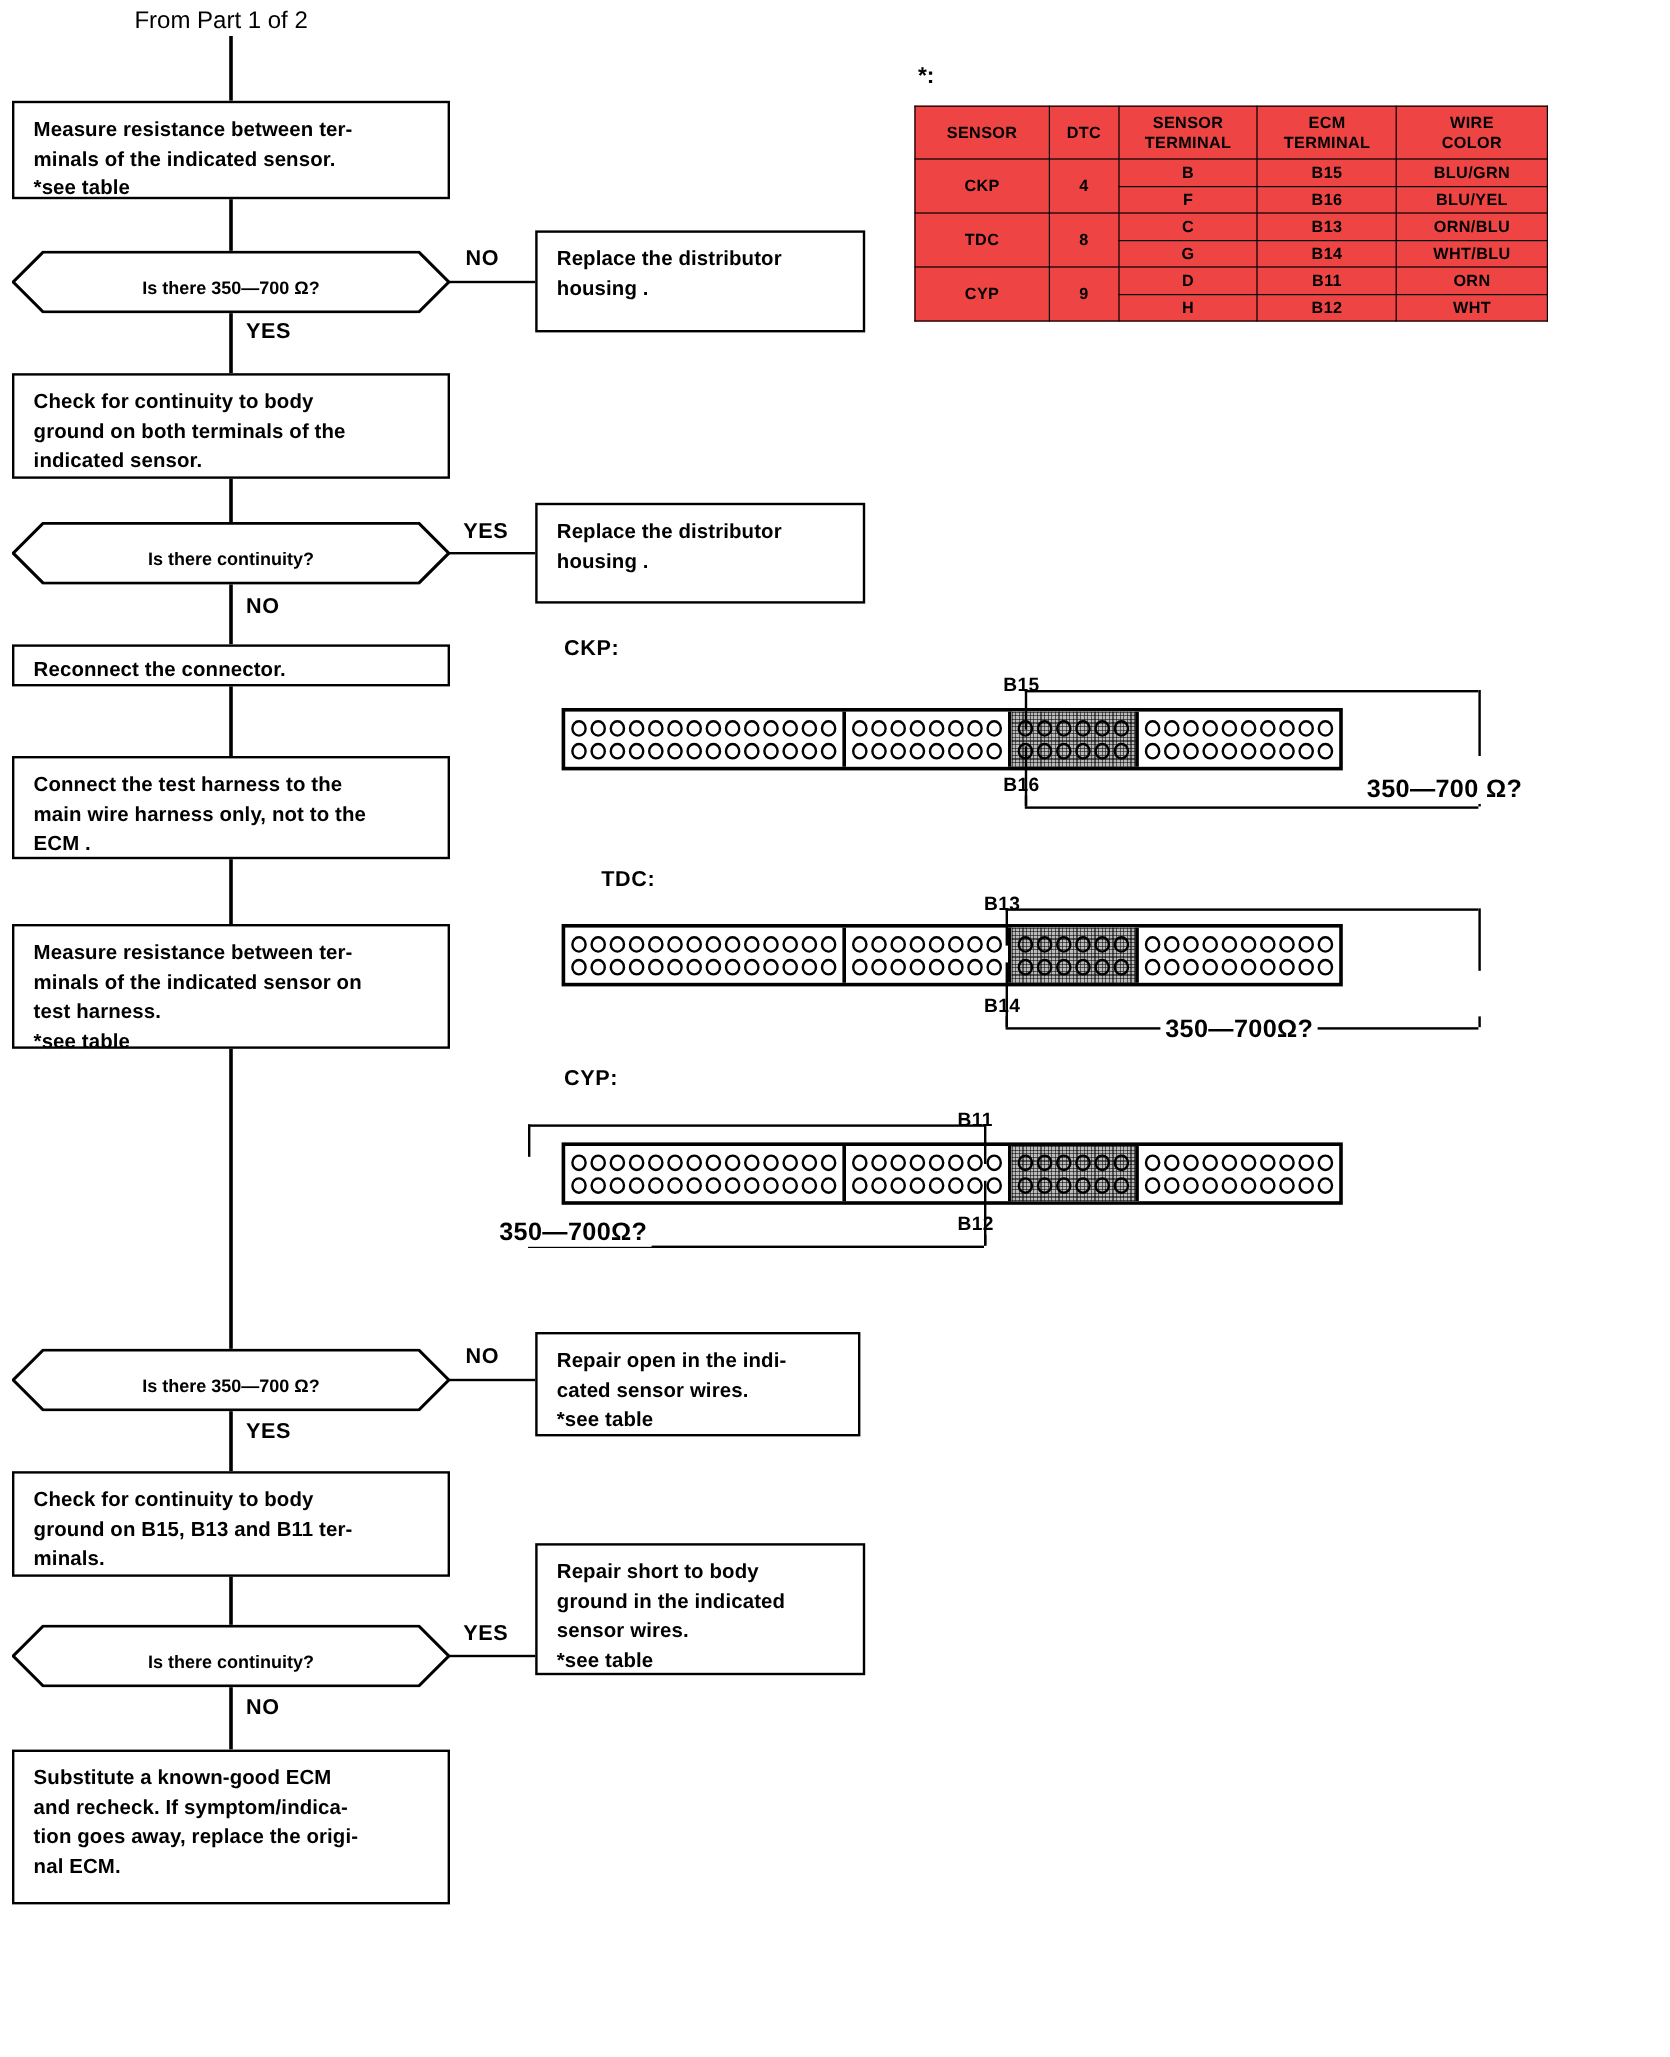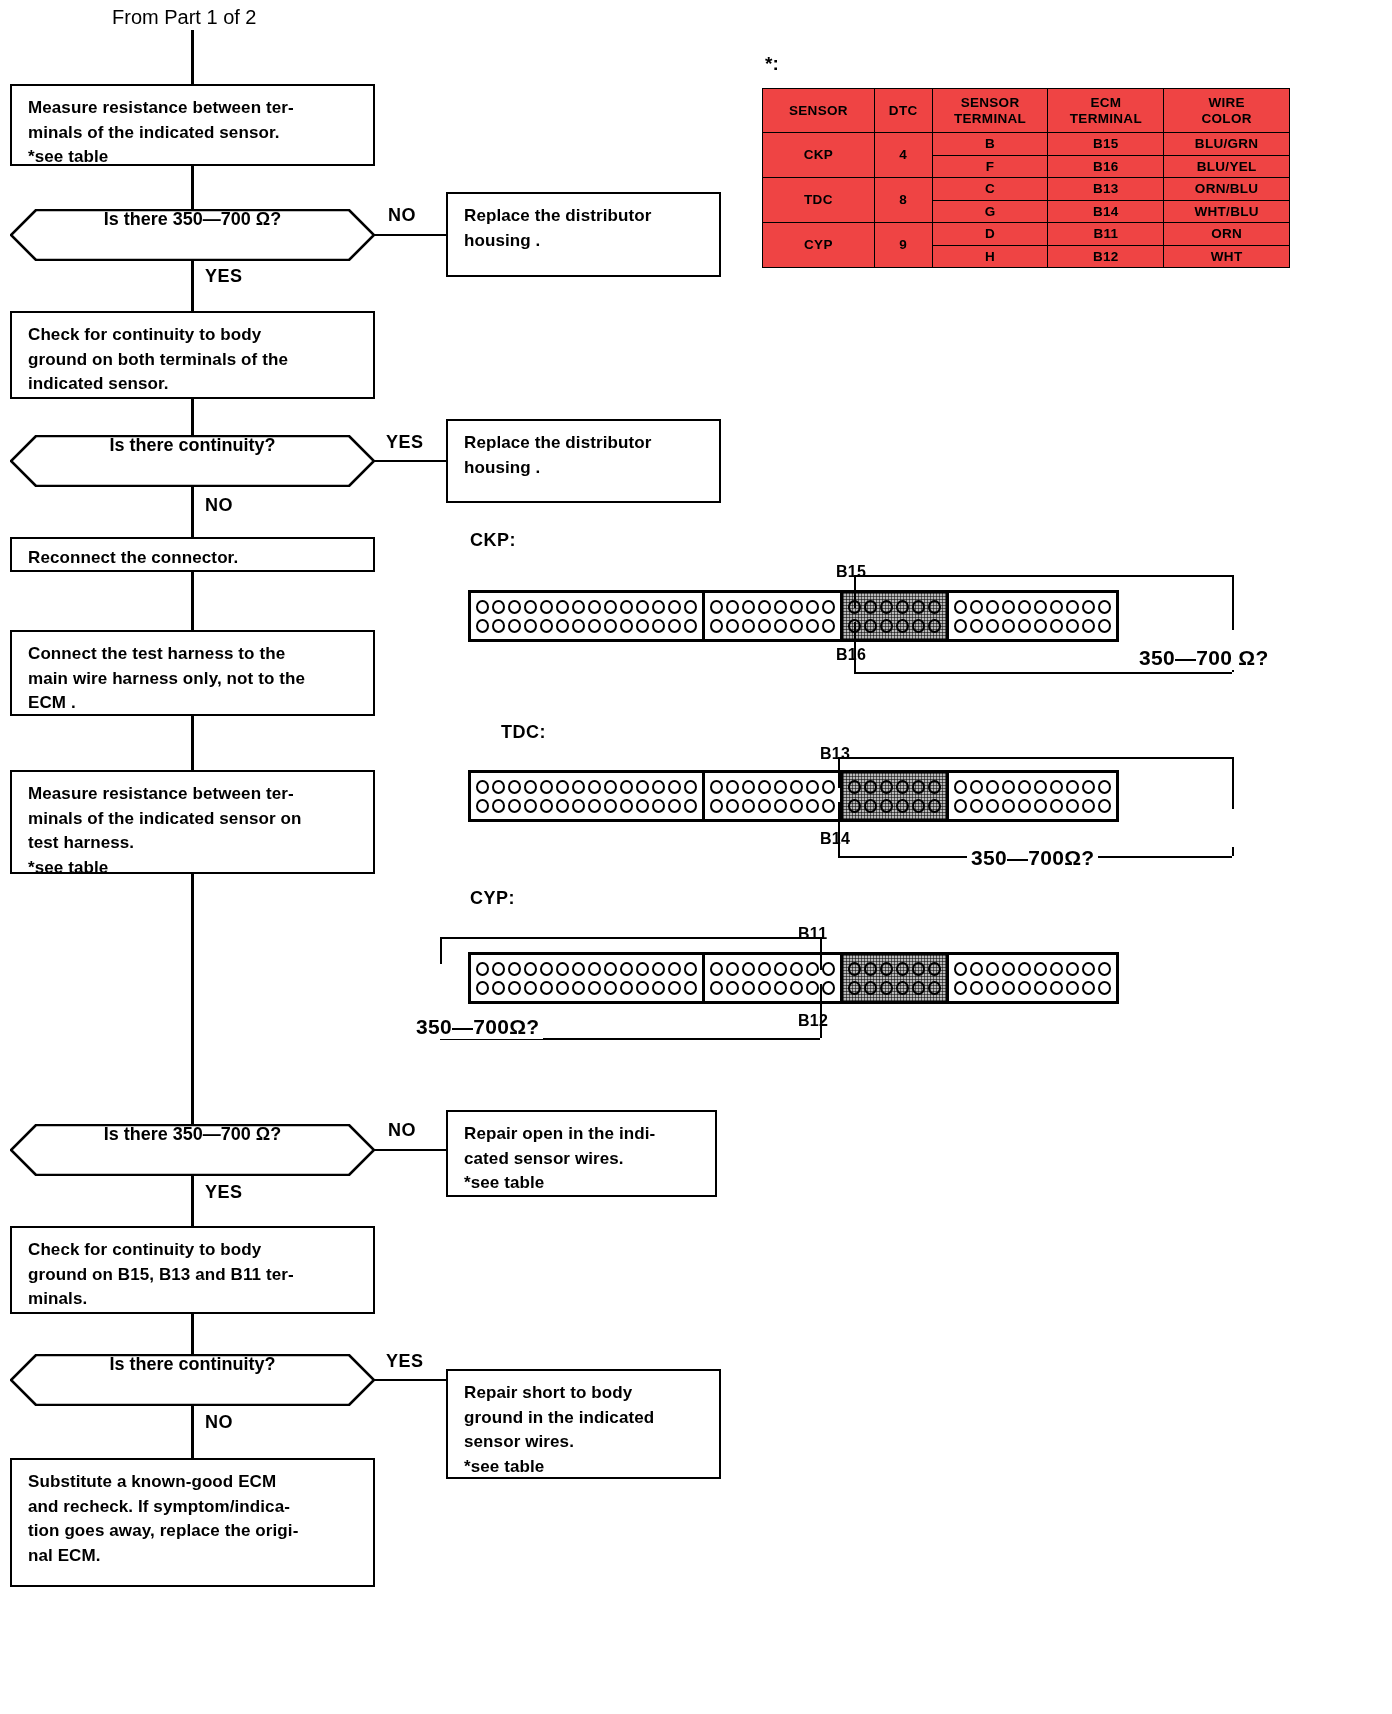--- a/index.html
+++ b/index.html
@@ -12,22 +12,22 @@
 
   
   .pbox {
     position:absolute; border:2px solid #000; background:#fff;
     font-size:17px; font-weight:bold; line-height:1.45;
     padding:10px 12px 8px 16px; letter-spacing:.1px;
   }
 
   
   .hex {
-    position:absolute; height:63px; display:flex; 
-    justify-content:center; font-size:18px; font-weight:bold;
+    position:absolute; height:63px; display:flex; align-items:center;
+    justify-content:center; font-size:15px; font-weight:bold;
   }
   .hex .shape { position:absolute; inset:0; }
   .hex .txt { position:relative; z-index:2; }
 
   
   .vline { position:absolute; width:3px; background:#000; }
   .thin-v { position:absolute; width:2px; background:#000; }
   .thin-h { position:absolute; height:2px; background:#000; }
 
   .ylabel { position:absolute; font-size:18px; font-weight:bold; letter-spacing:.5px; }
@@ -208,21 +208,21 @@
 <div class="vline" style="left:191px; top:1314px; height:40px;"></div>
 
 <div class="hex" style="left:10px; top:1354px; width:365px;">
   <svg class="shape" viewBox="0 0 365 52" preserveAspectRatio="none">
     <polygon points="26,1 339,1 364,26 339,51 26,51 1,26" fill="#fff" stroke="#000" stroke-width="2.6"></polygon>
   </svg>
   <span class="txt">Is there continuity?</span>
 </div>
 <div class="thin-h" style="left:373px; top:1379px; width:78px;"></div>
 <div class="ylabel" style="left:386px; top:1351px;">YES</div>
-<div class="pbox" style="left:446px; top:1369px; width:275px; height:110px;">
+<div class="pbox" style="left:446px; top:1286px; width:275px; height:110px;">
   <span class="ml">Repair  short  to  body<br>ground in the indicated<br>sensor wires.<br>*see table</span>
 </div>
 
 <div class="vline" style="left:191px; top:1406px; height:52px;"></div>
 <div class="ylabel" style="left:205px; top:1412px;">NO</div>
 
 <div class="pbox" style="left:10px; top:1458px; width:365px; height:129px;">
   <span class="ml">Substitute  a  known-good  ECM<br>and recheck. If symptom/indica-<br>tion goes away, replace the origi-<br>nal ECM.</span>
 </div>
 

